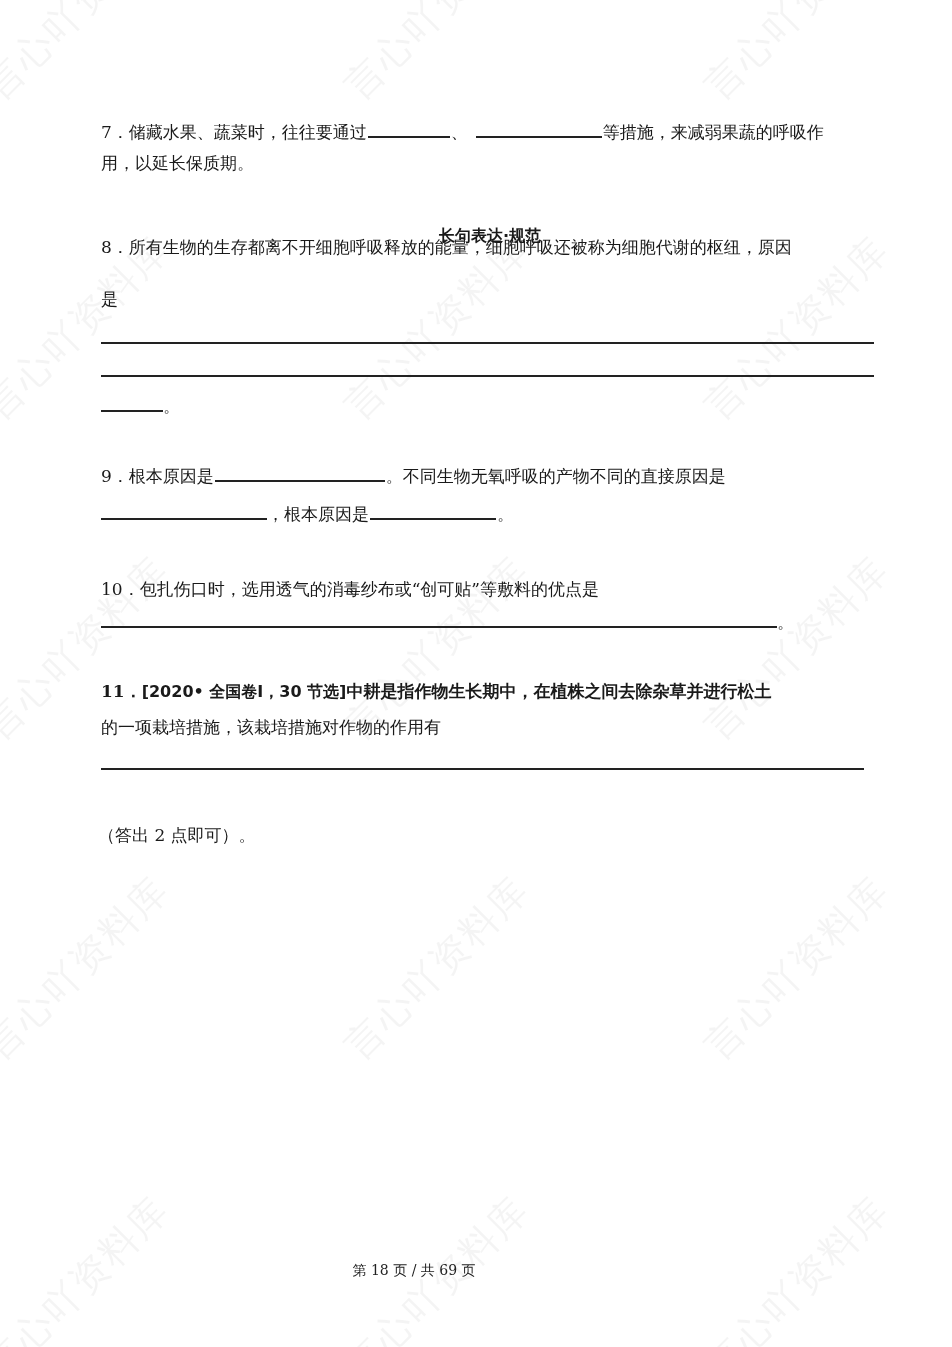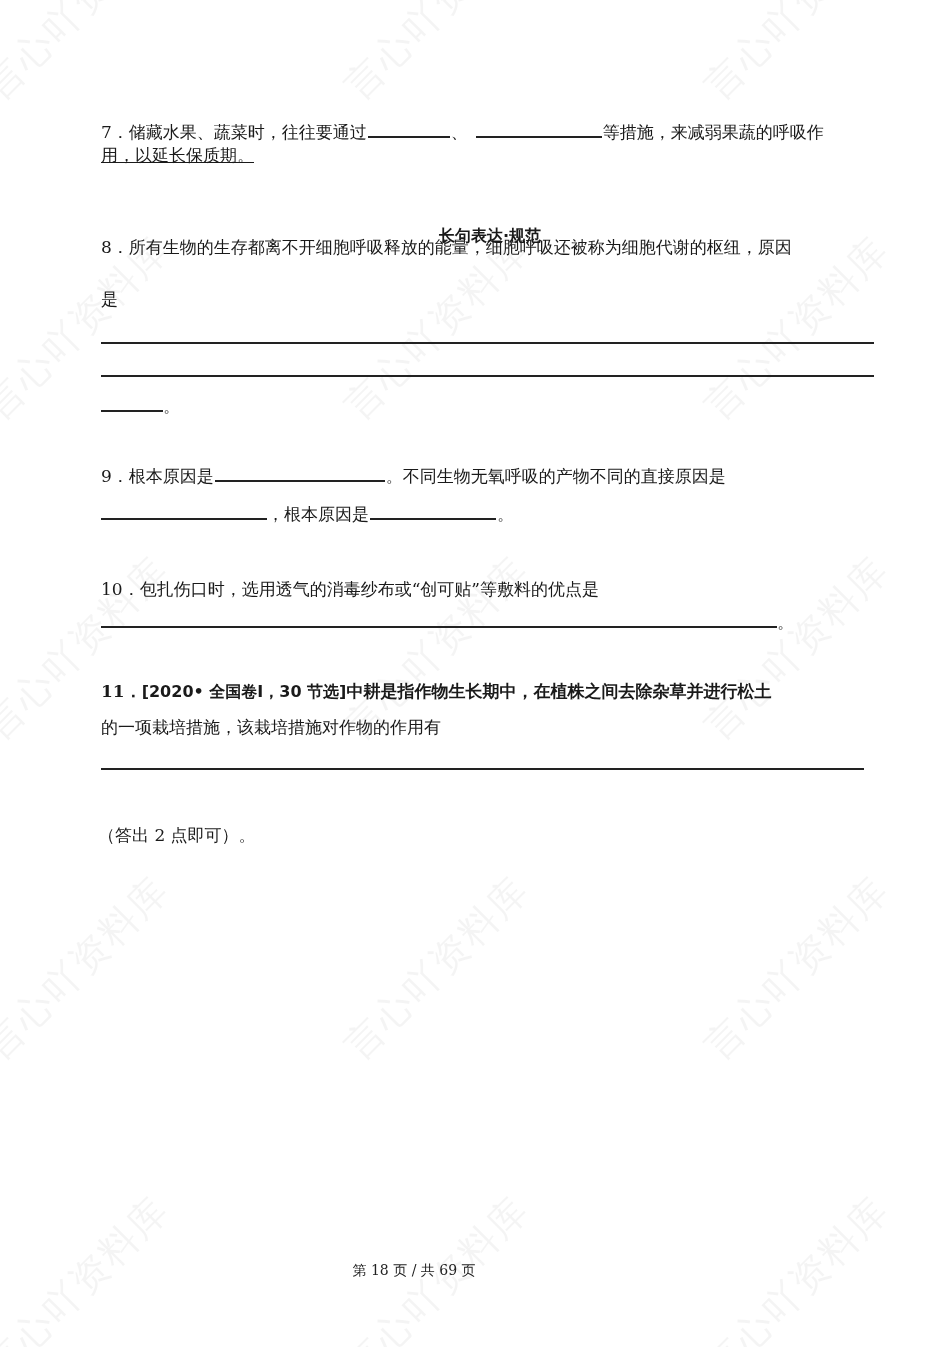--- a/index.html
+++ b/index.html
@@ -102,21 +102,21 @@
   <div class="wm" style="left:370px; top:1340px;">言心吖资料库</div>
   <div class="wm" style="left:730px; top:1340px;">言心吖资料库</div>
 </div>
 
 <div class="page">
 
   <div>
     <div class="line" style="top:118px;">
       <span>7．</span><span>储藏水果、蔬菜时，往往要通过</span><span class="blank" style="width:82px;"></span><span>、</span><span class="blank" style="width:126px; margin-left:8px;"></span><span>等措施，来减弱果蔬的呼吸作</span>
     </div>
-    <div class="line" style="top:144px;text-decoration:underline;">用，以延长保质期。</div>
+    <div class="line" style="top:152px;">用，以延长保质期。</div>
   </div>
 
   <div class="section-title">长句表达·规范</div>
 
   <div>
     <div class="line" style="top:236px;">
       <span>8．</span><span>所有生物的生存都离不开细胞呼吸释放的能量，细胞呼吸还被称为细胞代谢的枢纽，原因</span>
     </div>
     <div class="line" style="top:288px;">是</div>
     <div class="rule" style="top:342px; width:773px;"></div>

